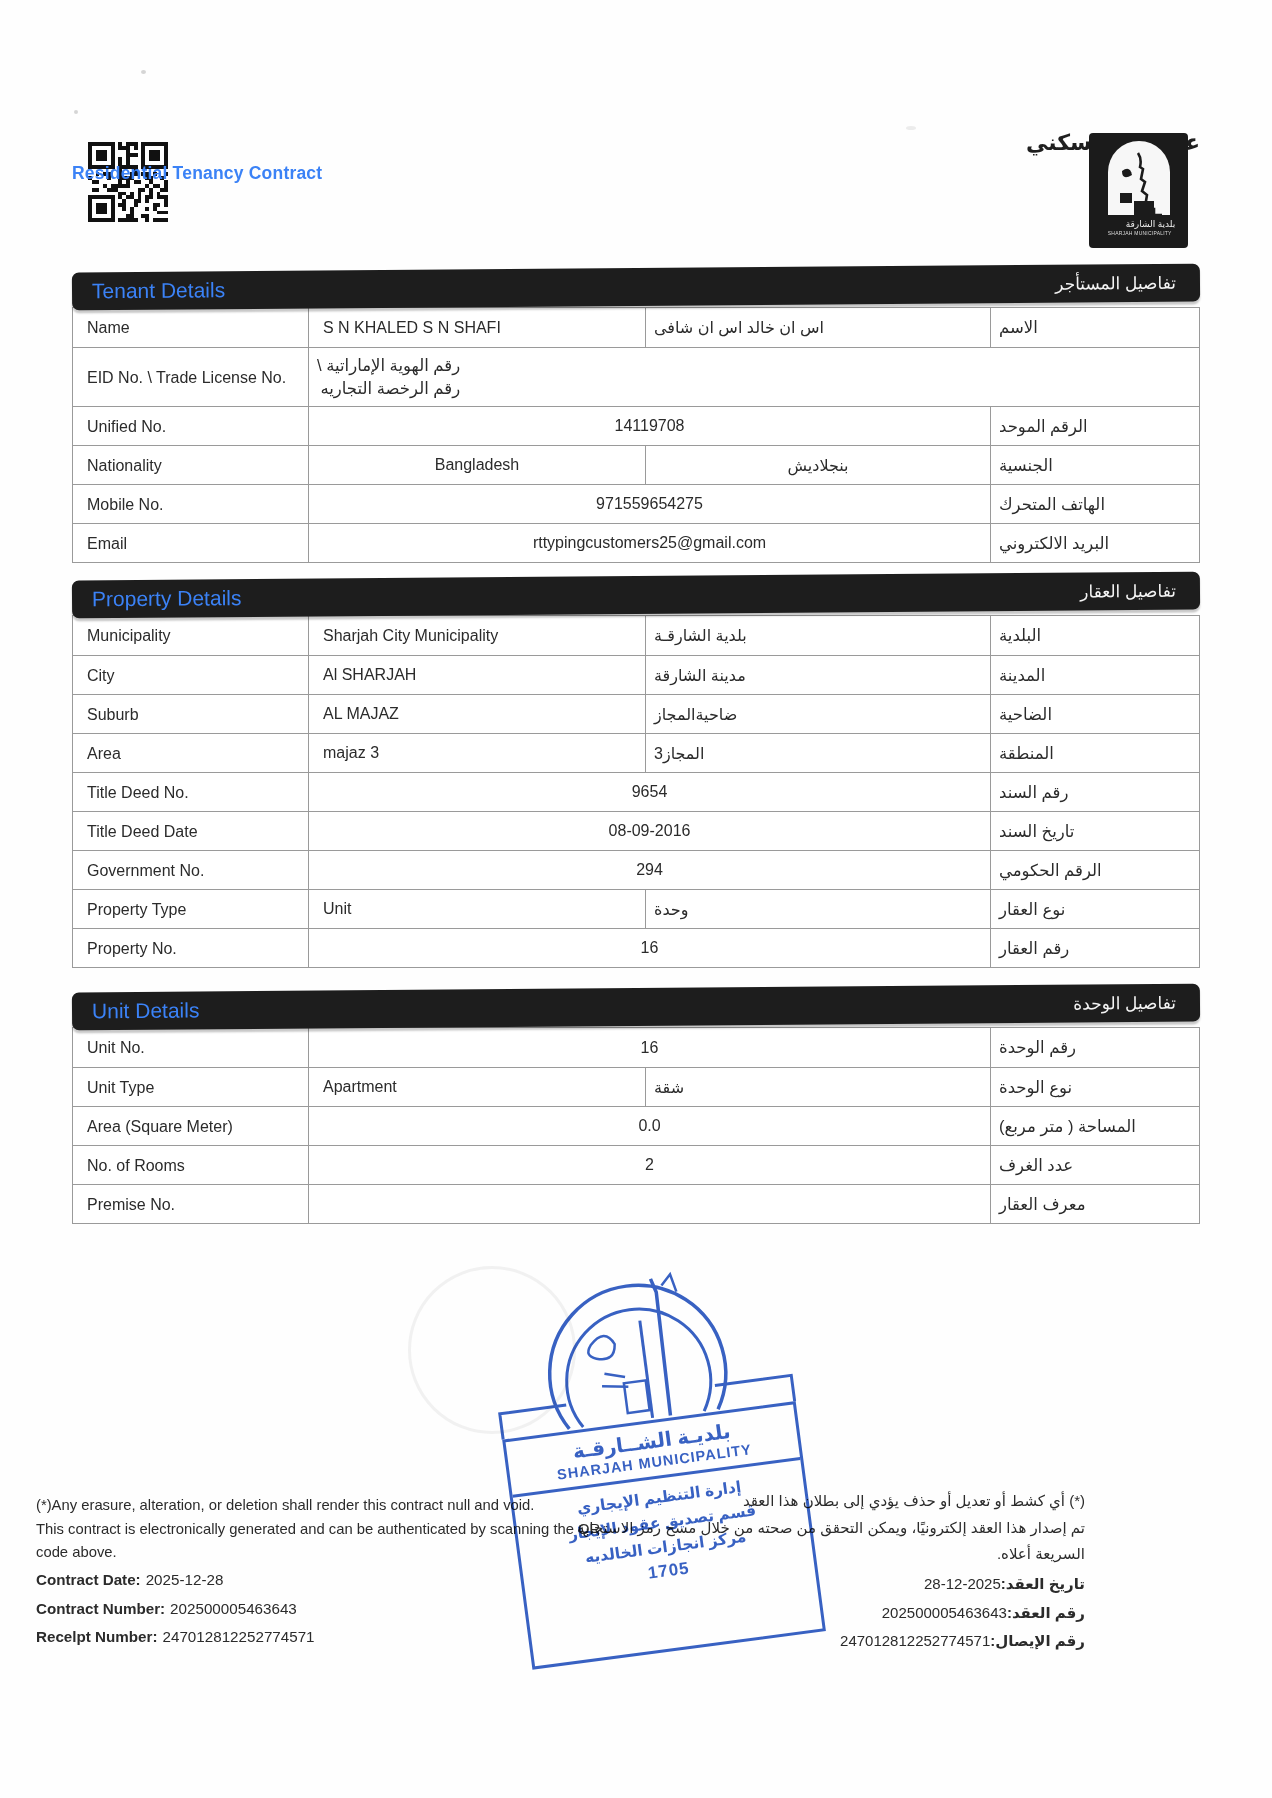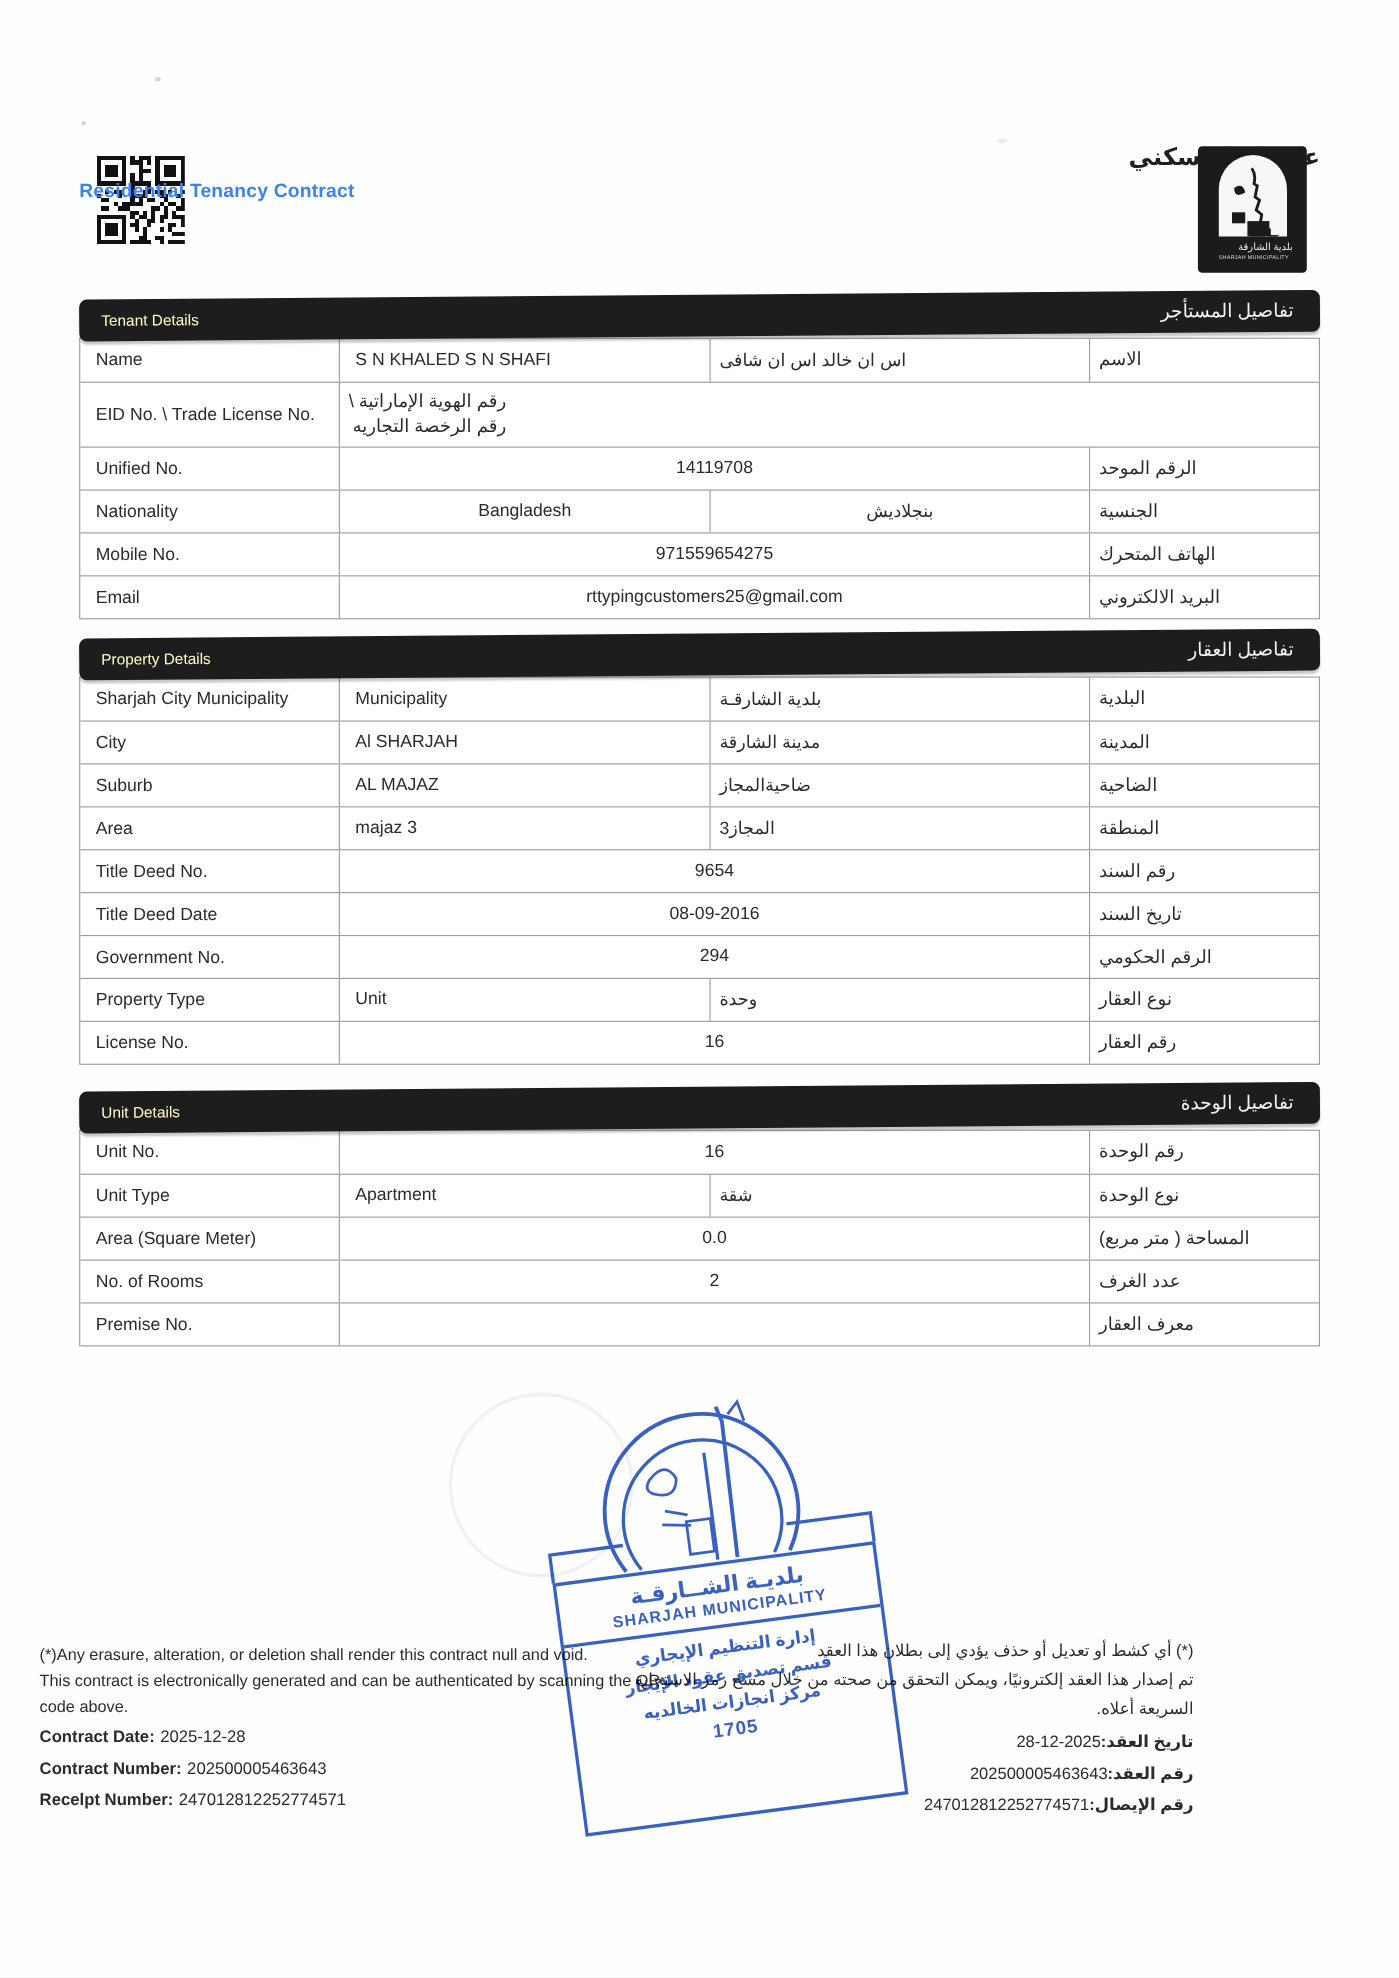--- a/index.html
+++ b/index.html
@@ -29,21 +29,21 @@
   .logo .logo-ar{position:absolute;left:0;right:0;top:86px;text-align:center;color:#eee;font-size:9px;direction:rtl;line-height:10px;padding-left:24px;}
   .logo .logo-en{position:absolute;left:0;right:0;top:98px;text-align:center;color:#ddd;font-size:8px;transform:scale(.62);transform-origin:center top;white-space:nowrap;letter-spacing:.4px;}
 
   
   .detail-table{position:absolute;left:72px;width:1128px;}
   #table-tenant-details{top:268px;}
   #table-property-details{top:576px;}
   #table-unit-details{top:988px;}
   .bar{height:38px;background:var(--bar-dark);border-radius:7px;display:flex;justify-content:space-between;align-items:center;
        padding:0 24px 0 20px;transform:rotate(-.45deg);box-shadow:0 3px 2px rgba(0,0,0,.22);position:relative;z-index:2;}
-  .bar-en{color:#fef9c3;font-size:14px;}
+  .bar-en{color:#3b82f6;font-size:21px;}
   .bar-ar{color:#f4f4f4;font-size:17px;direction:rtl;}
   .rows{border:1px solid var(--line);background:#fff;position:relative;z-index:1;margin-top:1px;}
   .row{display:grid;grid-template-columns:236px 337px 345px 210px;min-height:39px;border-top:1px solid var(--line);}
   .row:first-child{border-top:none;}
   .cell{display:flex;align-items:center;font-size:16px;color:var(--ink);}
   .label-en{padding:6px 8px 6px 14px;border-right:1px solid var(--line);line-height:21px;}
   .value-en{padding:6px 8px 6px 14px;border-right:1px solid var(--line);}
   .value-ar{padding:6px 20px 6px 8px;justify-content:flex-end;direction:rtl;border-right:1px solid var(--line);}
   .value-merged{grid-column:2 / span 2;justify-content:center;text-align:center;border-right:1px solid var(--line);padding:6px 10px;}
   .label-ar{padding:6px 20px 6px 8px;justify-content:flex-end;text-align:right;direction:rtl;white-space:pre-line;line-height:23px;font-size:16.5px;}
@@ -271,22 +271,22 @@
           </div>
         </div>
       </section>
       <section class="detail-table" id="table-property-details">
         <div class="bar">
           <span class="bar-en">Property Details</span>
           <span class="bar-ar">تفاصيل العقار</span>
         </div>
         <div class="rows">
           <div class="row">
+            <div class="cell label-en">Municipality</div>
             <div class="cell value-en">Sharjah City Municipality</div>
-            <div class="cell label-en">Municipality</div>
             <div class="cell value-ar">بلدية الشارقـة</div>
             <div class="cell label-ar">البلدية</div>
           </div>
           <div class="row">
             <div class="cell label-en">City</div>
             <div class="cell value-en">Al SHARJAH</div>
             <div class="cell value-ar">مدينة الشارقة</div>
             <div class="cell label-ar">المدينة</div>
           </div>
           <div class="row">
@@ -316,21 +316,21 @@
             <div class="cell value-merged">294</div>
             <div class="cell label-ar">الرقم الحكومي</div>
           </div>
           <div class="row">
             <div class="cell label-en">Property Type</div>
             <div class="cell value-en">Unit</div>
             <div class="cell value-ar">وحدة</div>
             <div class="cell label-ar">نوع العقار</div>
           </div>
           <div class="row">
-            <div class="cell label-en">License No.</div>
+            <div class="cell label-en">Property No.</div>
             <div class="cell value-merged">16</div>
             <div class="cell label-ar">رقم العقار</div>
           </div>
         </div>
       </section>
       <section class="detail-table" id="table-unit-details">
         <div class="bar">
           <span class="bar-en">Unit Details</span>
           <span class="bar-ar">تفاصيل الوحدة</span>
         </div>

